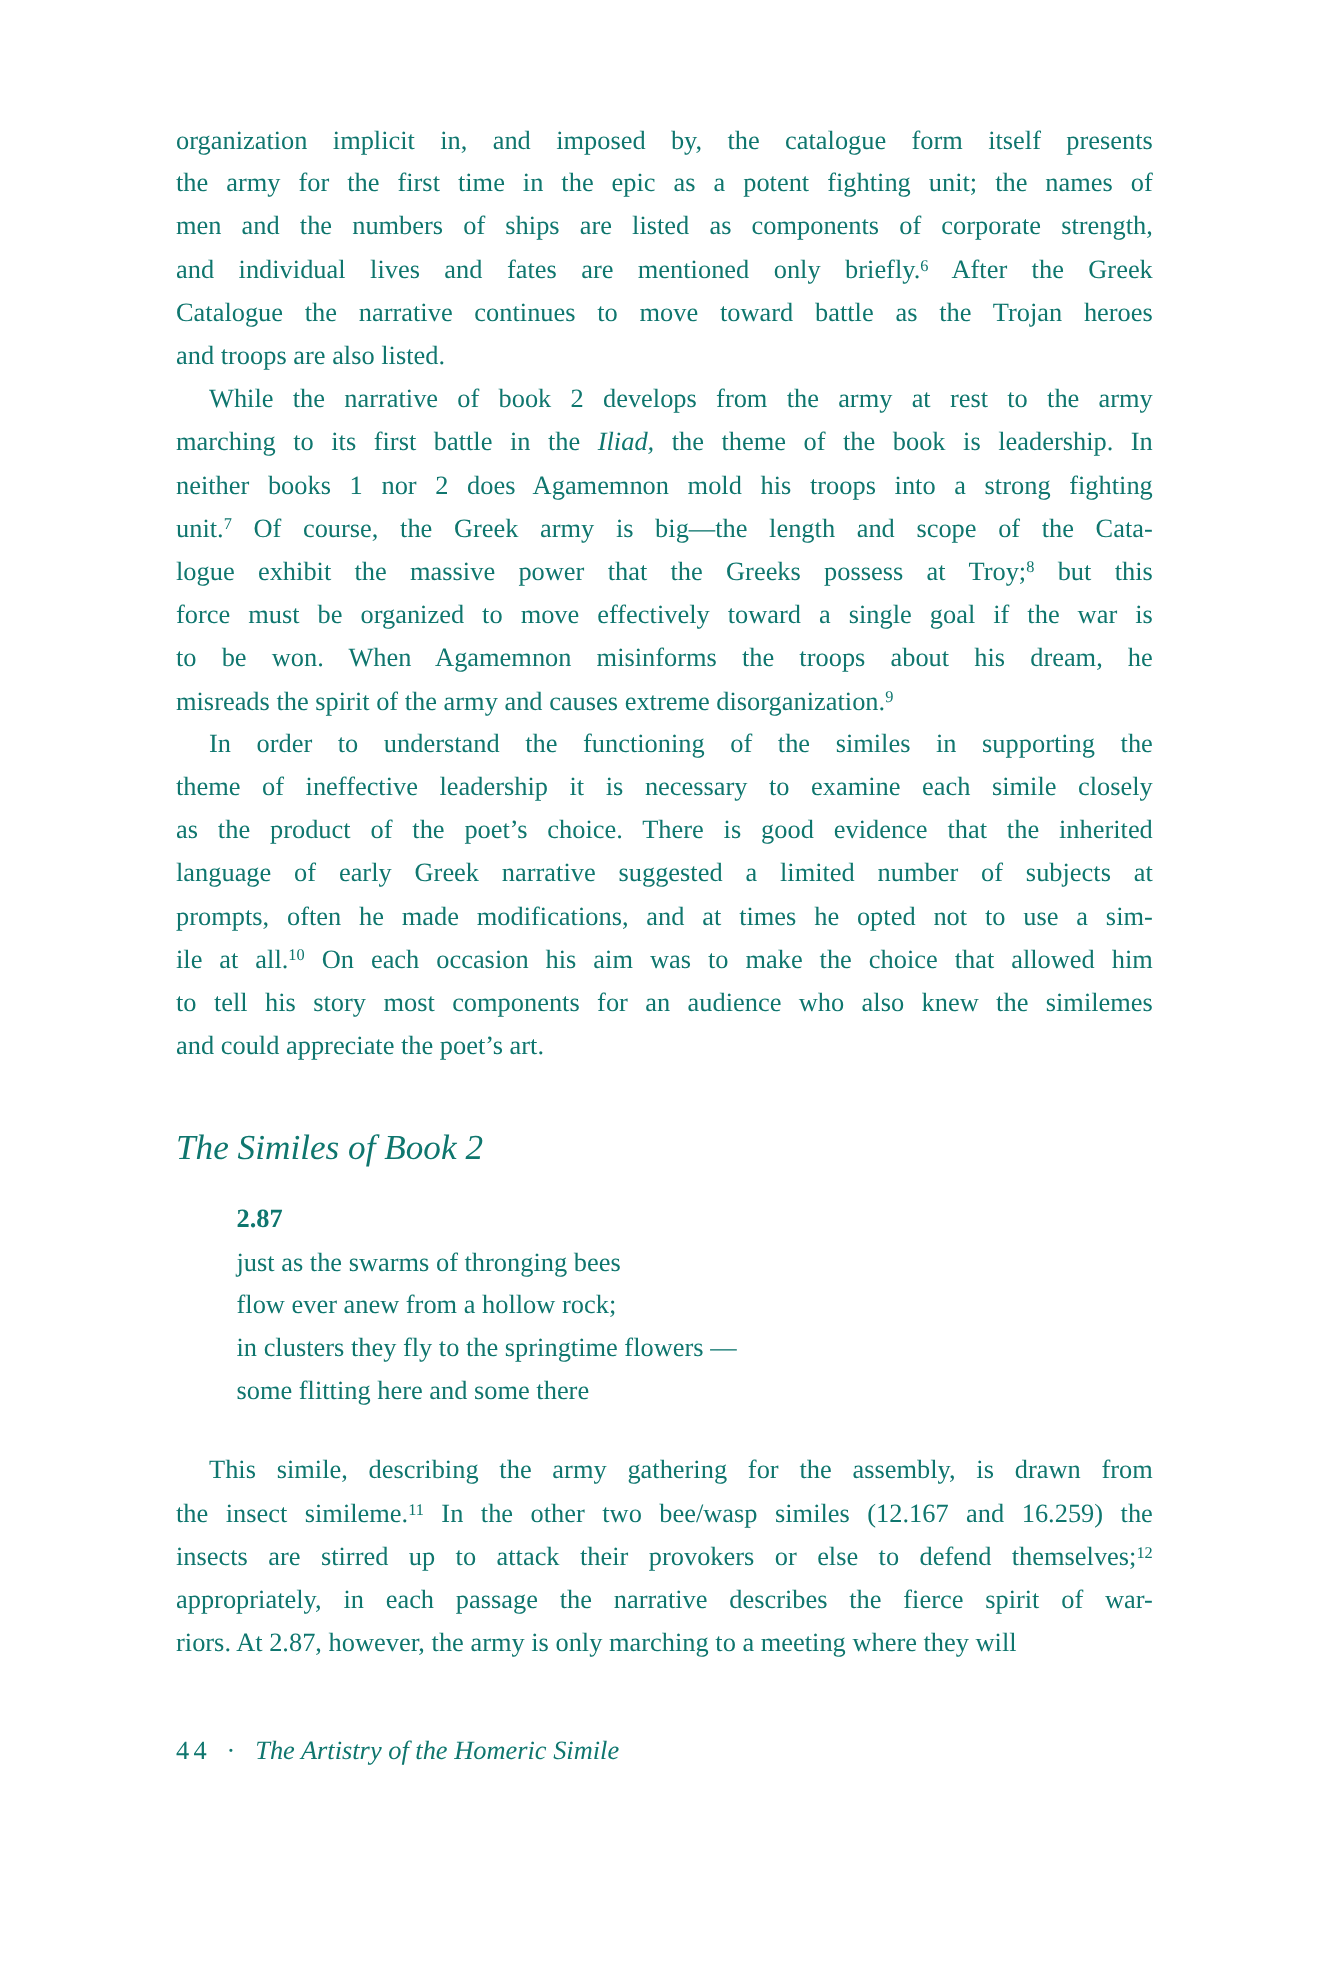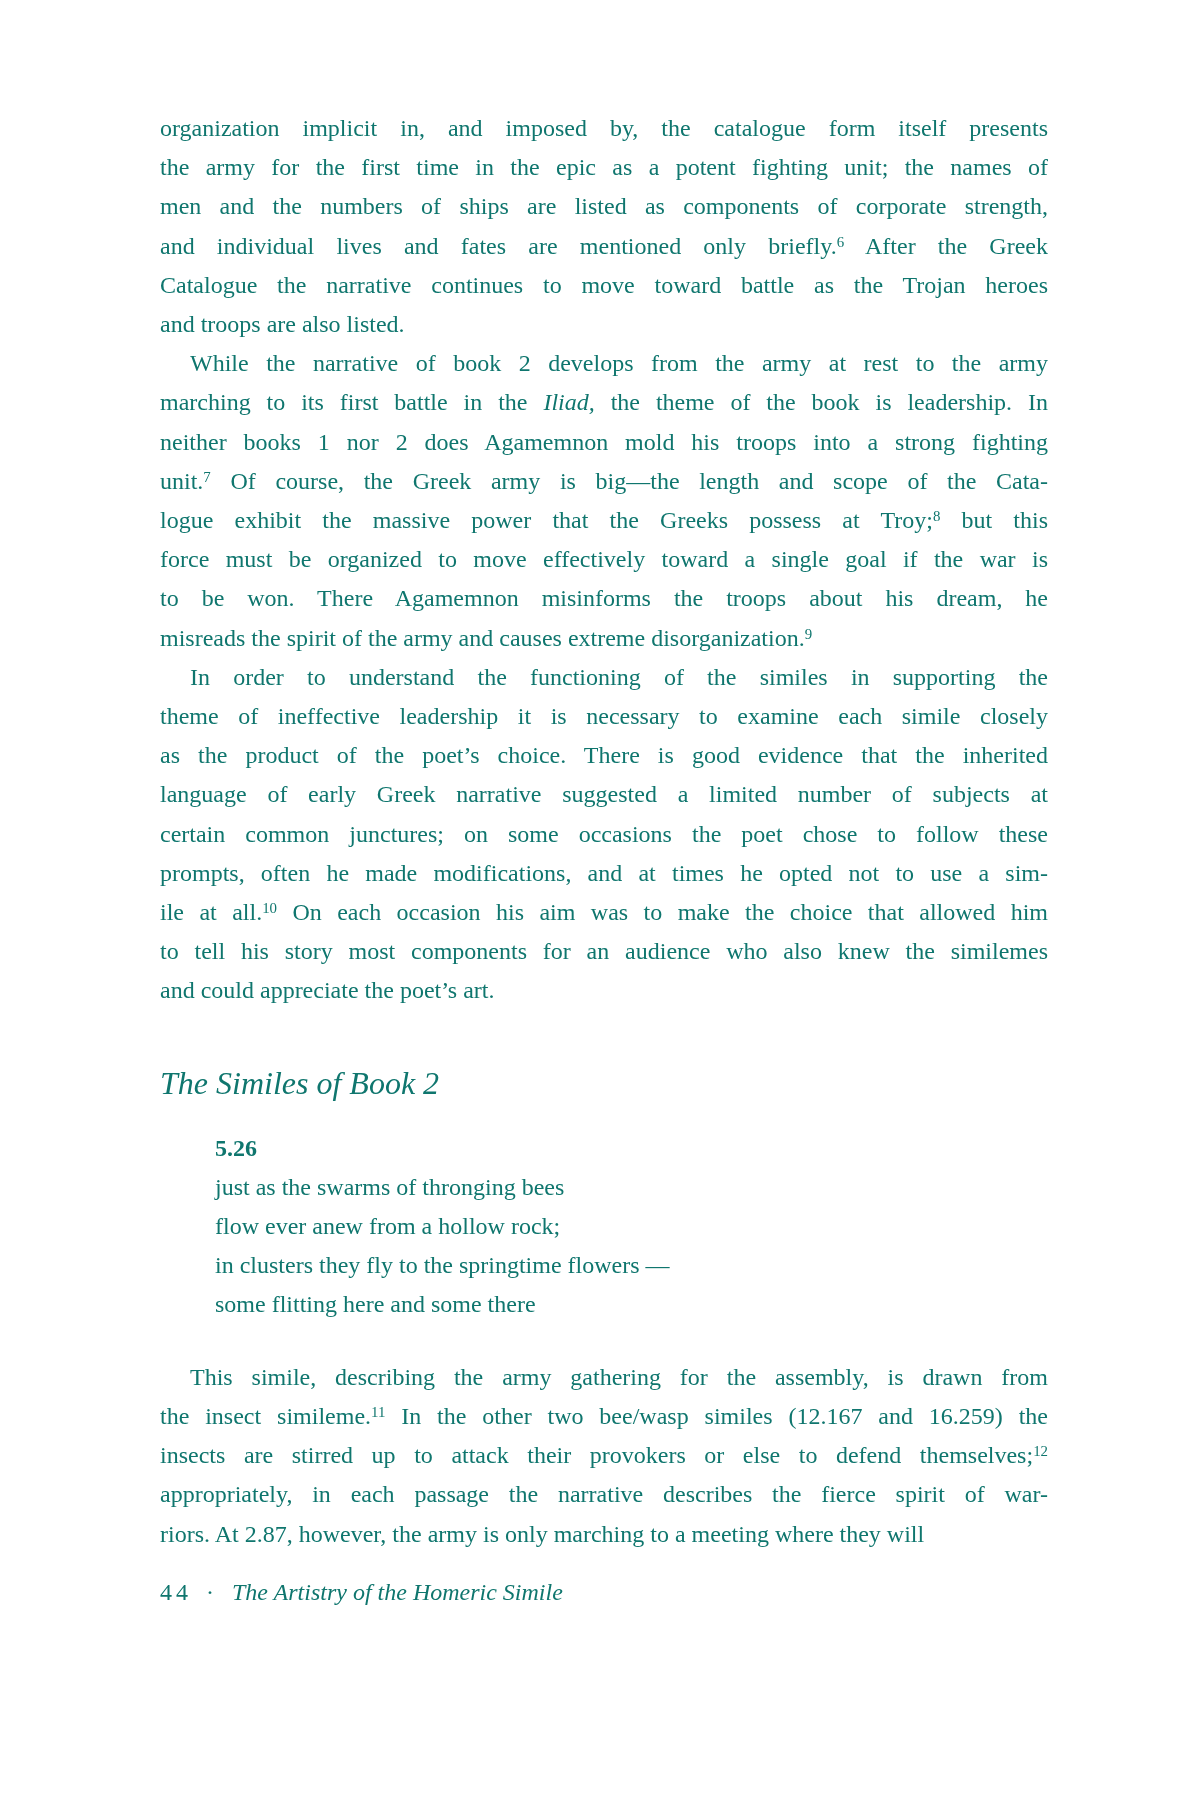--- a/index.html
+++ b/index.html
@@ -97,40 +97,39 @@
         <div class="line">and troops are also listed.</div>
       </div>
 
     <div class="para indent-first">
         <div class="line">While the narrative of book 2 develops from the army at rest to the army</div>
         <div class="line">marching to its first battle in the <i>Iliad,</i> the theme of the book is leadership. In</div>
         <div class="line">neither books 1 nor 2 does Agamemnon mold his troops into a strong fighting</div>
         <div class="line">unit.<sup>7</sup> Of course, the Greek army is big—the length and scope of the Cata-</div>
         <div class="line">logue exhibit the massive power that the Greeks possess at Troy;<sup>8</sup> but this</div>
         <div class="line">force must be organized to move effectively toward a single goal if the war is</div>
-        <div class="line">to be won. There Agamemnon misinforms the troops about his dream, he</div>
+        <div class="line">to be won. When Agamemnon misinforms the troops about his dream, he</div>
         <div class="line">misreads the spirit of the army and causes extreme disorganization.<sup>9</sup></div>
       </div>
 
     <div class="para indent-first">
         <div class="line">In order to understand the functioning of the similes in supporting the</div>
         <div class="line">theme of ineffective leadership it is necessary to examine each simile closely</div>
         <div class="line">as the product of the poet’s choice. There is good evidence that the inherited</div>
         <div class="line">language of early Greek narrative suggested a limited number of subjects at</div>
-        <div class="line">certain common junctures; on some occasions the poet chose to follow these</div>
         <div class="line">prompts, often he made modifications, and at times he opted not to use a sim-</div>
         <div class="line">ile at all.<sup>10</sup> On each occasion his aim was to make the choice that allowed him</div>
         <div class="line">to tell his story most components for an audience who also knew the similemes</div>
         <div class="line">and could appreciate the poet’s art.</div>
       </div>
 
     <h2 class="section-heading">The Similes of Book 2</h2>
 
     <div class="verse">
-      <div class="verse-citation">5.26</div>
+      <div class="verse-citation">2.87</div>
       <div>
           <div class="line">just as the swarms of thronging bees</div>
           <div class="line">flow ever anew from a hollow rock;</div>
           <div class="line">in clusters they fly to the springtime flowers —</div>
           <div class="line">some flitting here and some there</div>
         </div>
     </div>
 
     <div class="para indent-first para-after-verse">
         <div class="line">This simile, describing the army gathering for the assembly, is drawn from</div>

